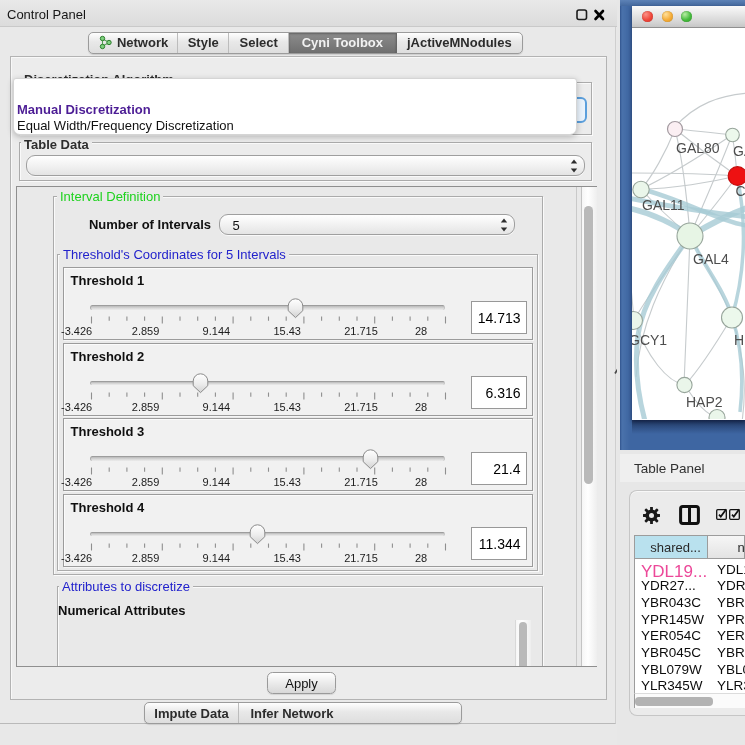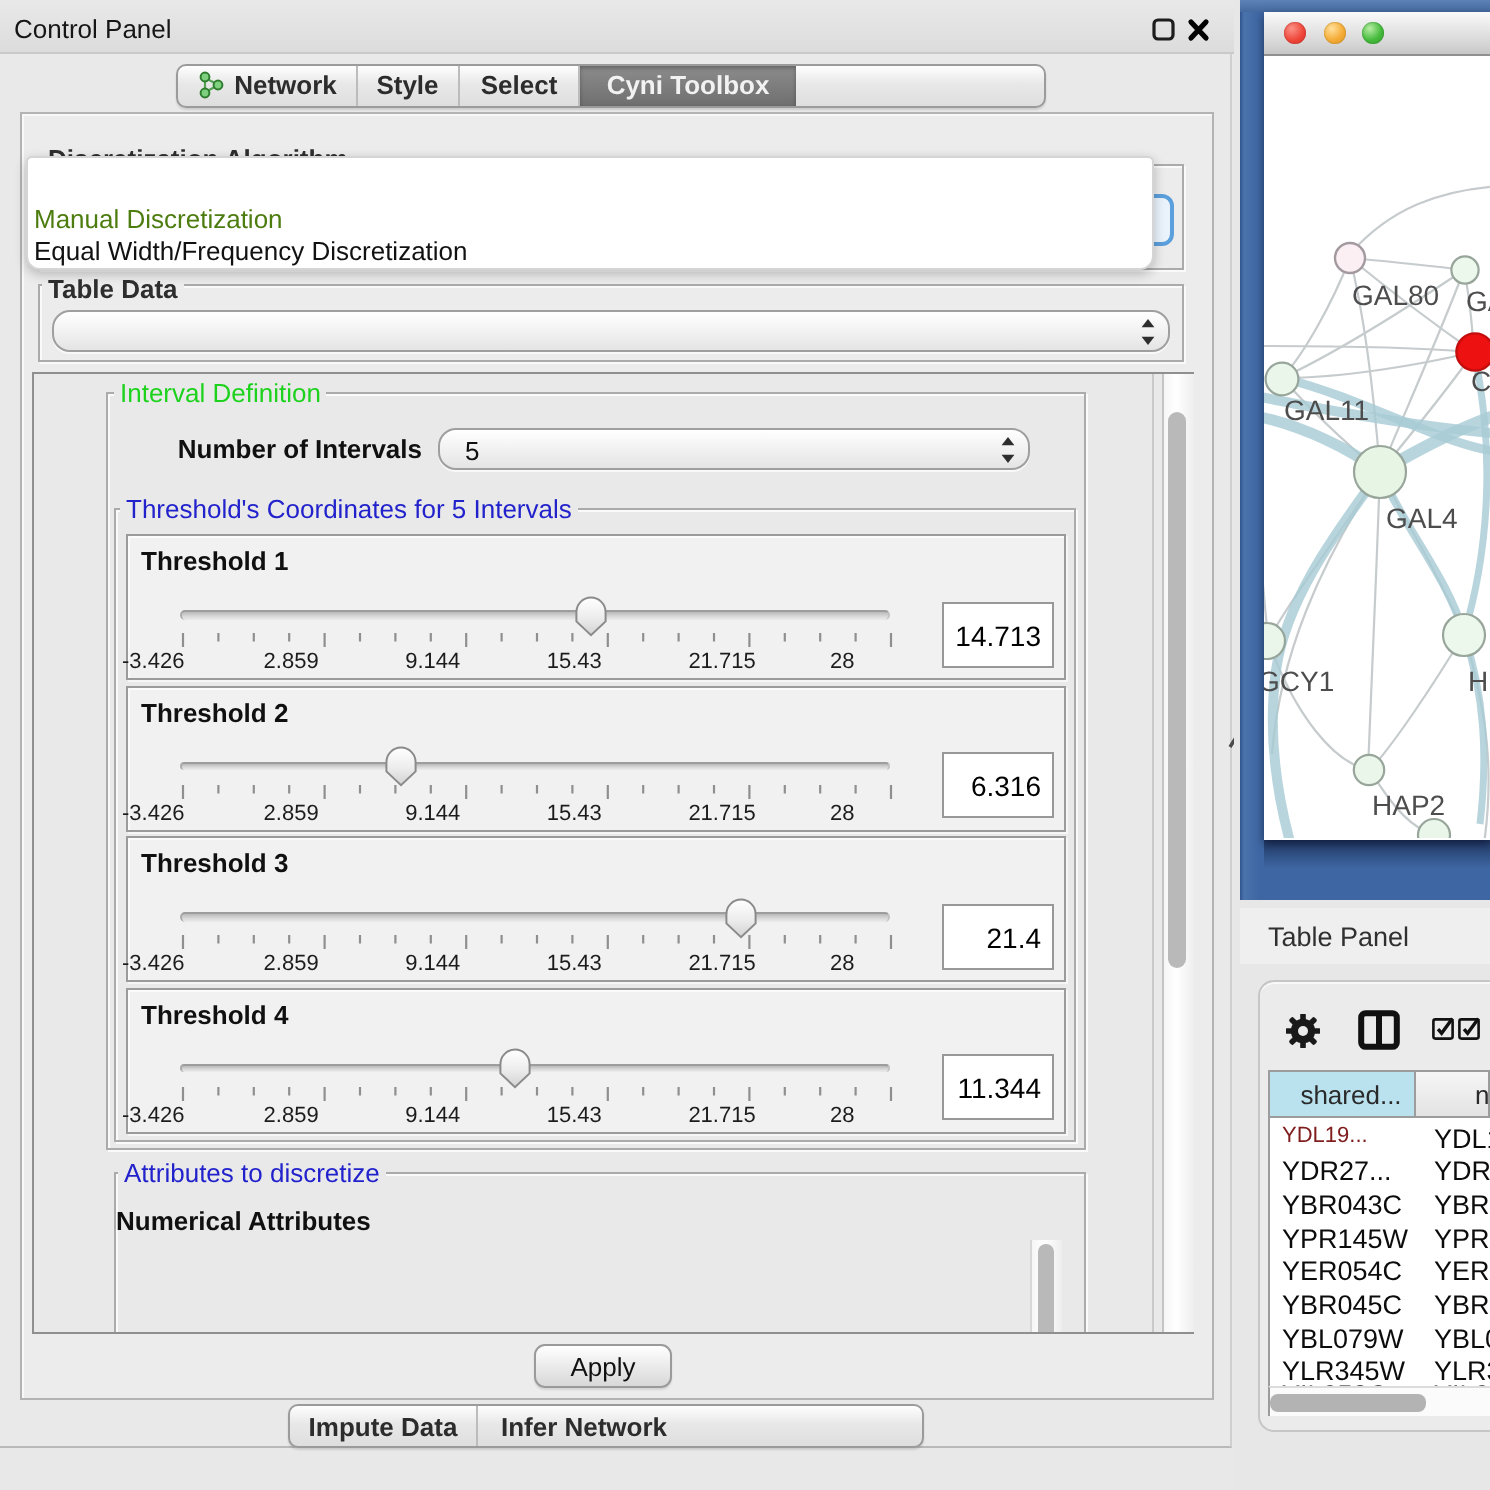--- a/index.html
+++ b/index.html
@@ -66,21 +66,21 @@
          background:linear-gradient(#ffffff,#e9e9e9 55%,#d8d8d8);
          font-size:13px; color:#111; text-align:center; padding-top:3px;
          box-shadow:0 1px 1px rgba(0,0,0,0.1); }
 
 
 #popup { position:absolute; left:13px; top:78px; width:564px; height:57px; background:#fff;
          border:1px solid #d5d5d5; border-radius:3px 3px 7px 7px;
          box-shadow:0 2px 6px rgba(0,0,0,0.24); z-index:50; }
 #popup .hint { position:absolute; left:0; top:9px; width:100%; text-align:center;
                font-size:13px; color:#b3b3b3; }
-#popup .i1 { position:absolute; left:3px; top:23px; font-size:13px; font-weight:normal; color:#4d7c0f; }
+#popup .i1 { position:absolute; left:3px; top:23px; font-size:13px; font-weight:bold; color:#4c1d95; }
 #popup .i2 { position:absolute; left:3px; top:39px; font-size:13px; color:#111; }
 
 
 #rightbg { position:absolute; left:617px; top:0; width:128px; height:745px; background:#e7e7e7; }
 #blueframe { position:absolute; left:620px; top:0; width:125px; height:450px;
              background:linear-gradient(90deg,#31548e 0,#4a72ab 2px,#3e66a2 10px,#3e66a2);
 }
 #blueframe .topband { position:absolute; left:0; top:0; width:100%; height:6px;
              background:linear-gradient(#5d82b6,#44699f); }
 #childwin { position:absolute; left:632px; top:6px; width:113px; height:414px;
@@ -109,20 +109,21 @@
 <div class="seg" style="left:88px;top:31.5px;width:435px">
 <div class="it" style="width:89.5px"><svg width="15" height="15" viewBox="0 0 15 15" style="margin-right:4px">
         <path d="M4.5,4 L4.5,11 M5.5,4.5 L10.5,7 M5.5,10.5 L10.5,8" stroke="#55a055" stroke-width="1.1" fill="none"></path>
         <circle cx="4.5" cy="3.5" r="2.2" fill="#7ed07e" stroke="#2e7d2e"></circle>
         <circle cx="4.5" cy="11.5" r="2.2" fill="#7ed07e" stroke="#2e7d2e"></circle>
         <circle cx="11" cy="7.5" r="2.2" fill="#7ed07e" stroke="#2e7d2e"></circle>
       </svg>Network</div>
 <div class="it" style="width:51.5px">Style</div>
 <div class="it" style="width:60px">Select</div>
 <div class="it sel" style="width:108px">Cyni Toolbox</div>
+<div class="it" style="width:126px">jActiveMNodules</div>
 </div>
 <div class="grp" style="left:19px;top:82px;width:573px;height:53px"></div>
 <div class="gttl abs" style="left:21px;top:71.5px;font-weight:bold;color:#2e2e2e;background:#ececec">Discretization Algorithm</div>
 <div class="abs" style="left:566px;top:96.5px;width:21px;height:26px;border-radius:6px;border:2.5px solid #5b9fdc;background:#eaf3fc"></div>
 <div class="grp" style="left:19px;top:142px;width:573px;height:39px"></div>
 <div class="gttl abs" style="left:21px;top:136.5px;font-weight:bold;color:#2e2e2e;background:#ececec">Table Data</div>
 <div class="combo" style="left:26px;top:154.5px;width:559px">
     <svg width="8" height="14" viewBox="0 0 8 14">
       <path d="M4,0.5 L7.2,4.6 L0.8,4.6 Z" fill="#2e2e2e"></path>
       <path d="M4,13.5 L7.2,9.4 L0.8,9.4 Z" fill="#2e2e2e"></path>
@@ -348,21 +349,21 @@
     <rect x="0.7" y="1.7" width="9.6" height="9.6" rx="1" fill="none" stroke="#111" stroke-width="1.3"></rect>
     <path d="M3,6.6 L4.8,8.6 L10.2,1.2" fill="none" stroke="#111" stroke-width="1.7"></path>
   </svg>
 <svg class="abs" style="left:728.5px;top:507.5px" width="12" height="12" viewBox="0 0 12 12">
     <rect x="0.7" y="1.7" width="9.6" height="9.6" rx="1" fill="none" stroke="#111" stroke-width="1.3"></rect>
     <path d="M3,6.6 L4.8,8.6 L10.2,1.2" fill="none" stroke="#111" stroke-width="1.7"></path>
   </svg>
 <div class="abs" style="left:633.5px;top:534.5px;width:74px;height:24px;background:#b9e1ee;border:1px solid #9c9c9c;font-size:13px;color:#2a2a2a;text-align:center;padding-top:4px;padding-left:10px">shared...</div>
 <div class="abs" style="left:707.5px;top:534.5px;width:37.5px;height:24px;background:linear-gradient(#f6f6f6,#e3e3e3);border:1px solid #9c9c9c;border-left:none;font-size:13px;color:#2a2a2a;padding:4px 0 0 30px;overflow:hidden">name</div>
 <div class="abs" style="left:633.5px;top:558.5px;width:111.5px;height:134.5px;background:#fff;border-left:1px solid #9c9c9c;overflow:hidden">
-<div class="abs" style="left:6.5px;top:3.5px;font-size:11px;color:#7f1d1d;white-space:nowrap">YDL19...</div>
+<div class="abs" style="left:6.5px;top:3.5px;font-size:17px;color:#ec4899;white-space:nowrap">YDL19...</div>
 <div class="abs" style="left:82.5px;top:3.5px;font-size:13.5px;color:#0c0c0c;white-space:nowrap">YDL190W</div>
 <div class="abs" style="left:6.5px;top:19.9px;font-size:13.5px;color:#0c0c0c;white-space:nowrap">YDR27...</div>
 <div class="abs" style="left:82.5px;top:19.9px;font-size:13.5px;color:#0c0c0c;white-space:nowrap">YDR277C</div>
 <div class="abs" style="left:6.5px;top:36.7px;font-size:13.5px;color:#0c0c0c;white-space:nowrap">YBR043C</div>
 <div class="abs" style="left:82.5px;top:36.7px;font-size:13.5px;color:#0c0c0c;white-space:nowrap">YBR043C</div>
 <div class="abs" style="left:6.5px;top:53.1px;font-size:13.5px;color:#0c0c0c;white-space:nowrap">YPR145W</div>
 <div class="abs" style="left:82.5px;top:53.1px;font-size:13.5px;color:#0c0c0c;white-space:nowrap">YPR145W</div>
 <div class="abs" style="left:6.5px;top:69.8px;font-size:13.5px;color:#0c0c0c;white-space:nowrap">YER054C</div>
 <div class="abs" style="left:82.5px;top:69.8px;font-size:13.5px;color:#0c0c0c;white-space:nowrap">YER054C</div>
 <div class="abs" style="left:6.5px;top:86.3px;font-size:13.5px;color:#0c0c0c;white-space:nowrap">YBR045C</div>

